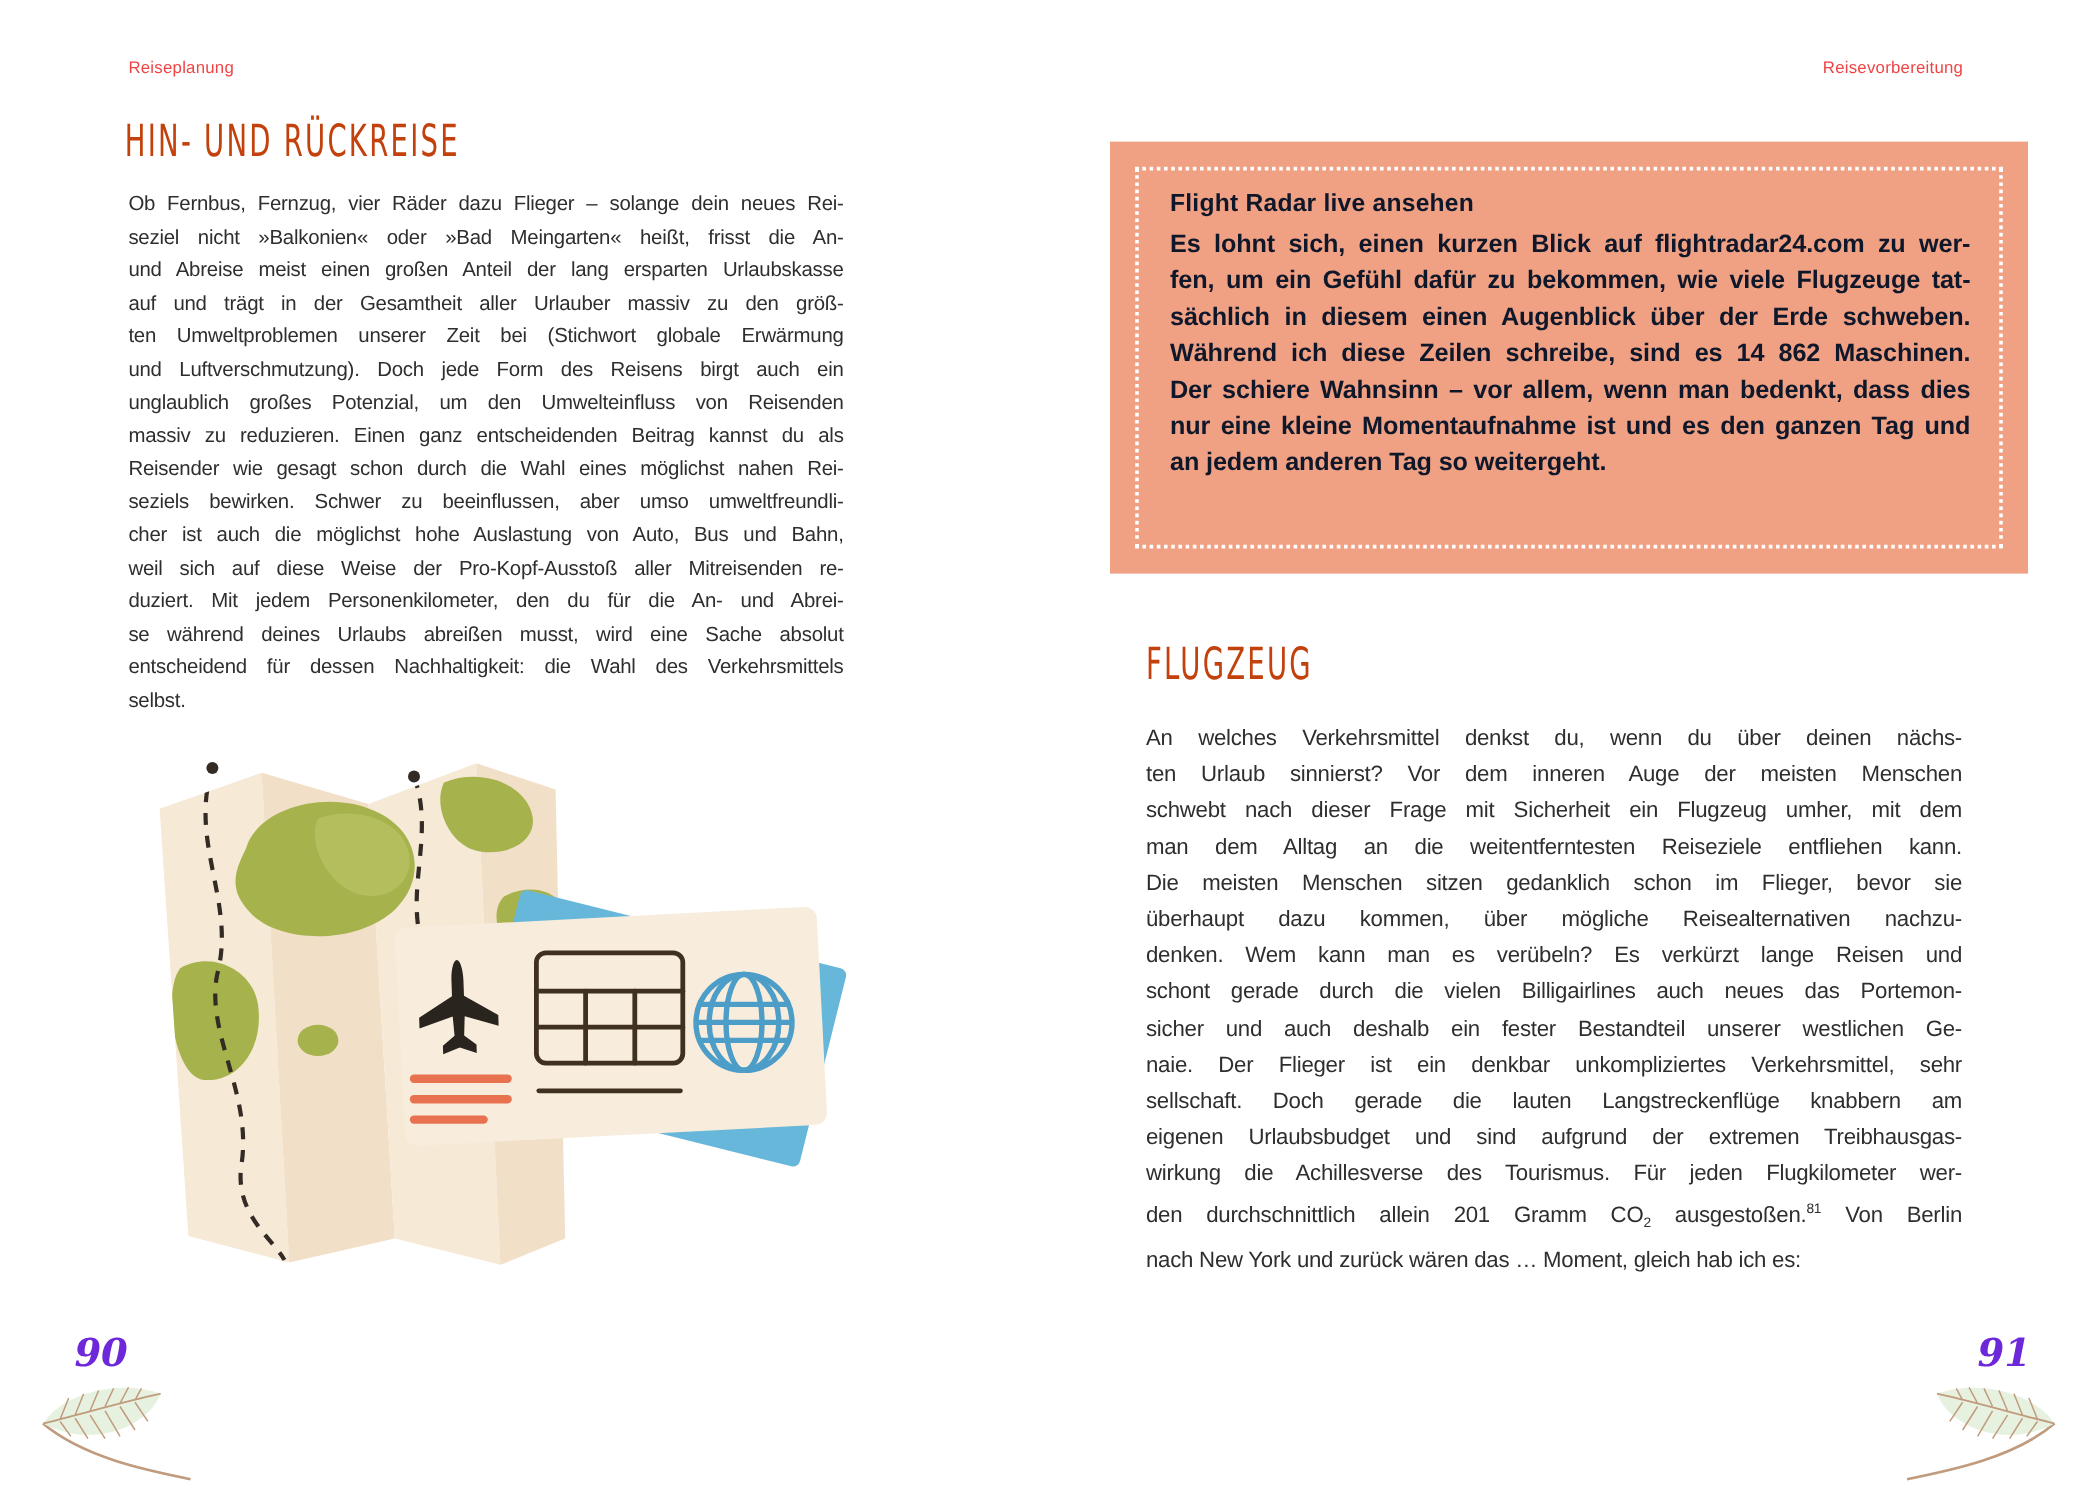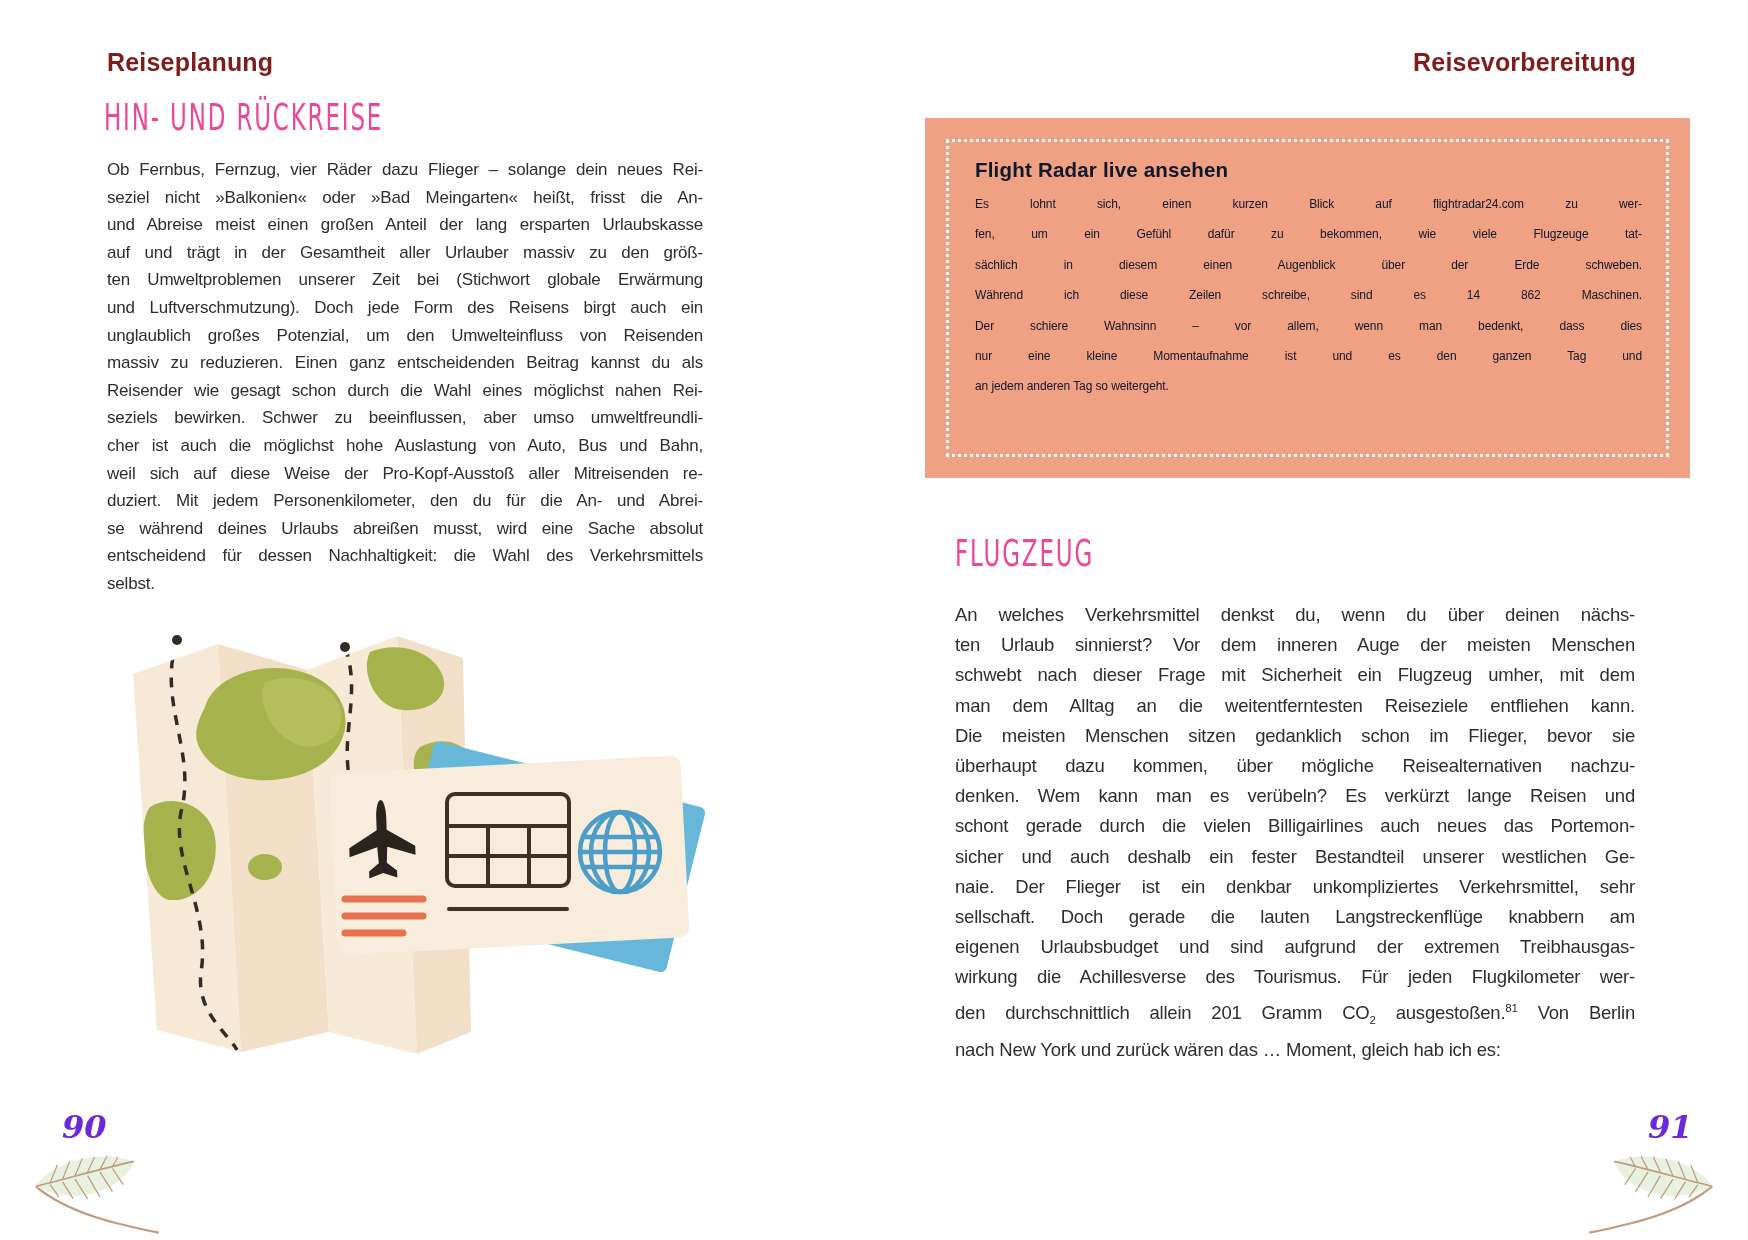--- a/index.html
+++ b/index.html
@@ -2,43 +2,43 @@
 <html lang="de"><head>
 <meta charset="utf-8">
 <style>
   html,body{margin:0;padding:0;background:#ffffff;}
   .spread{position:relative;width:1748px;height:1240px;background:#ffffff;overflow:hidden;
           font-family:"Liberation Sans","DejaVu Sans",sans-serif;color:#2e2e2e;}
   .page{position:absolute;top:0;height:100%;}
   .page-left{left:0;width:874px;}
   .page-right{left:874px;width:874px;}
 
-  .running-head{position:absolute;top:48px;font-size:25px;font-weight:bold;color:#7f1d1d;letter-spacing:.2px;}
+  .running-head{position:absolute;top:48px;font-size:14px;font-weight:normal;color:#ef4444;letter-spacing:.2px;}
   .running-head.left{left:107px;}
   .running-head.right{right:112px;}
 
-  .hand-heading{position:absolute;margin:0;font-weight:400;color:#ec4899;white-space:nowrap;}
+  .hand-heading{position:absolute;margin:0;font-weight:400;color:#c2410c;white-space:nowrap;}
   .hand-heading .squeeze{display:inline-block;transform:scaleX(.62);transform-origin:left center;
      font-family:"DejaVu Sans",sans-serif;font-size:37px;letter-spacing:3px;}
   .heading-left{left:104px;top:96px;}
   .heading-flugzeug{left:81px;top:532px;}
 
   .body-copy{position:absolute;}
   .jline{text-align:justify;text-align-last:justify;white-space:normal;}
   .jline.last{text-align-last:left;}
   .left-copy{left:107px;top:156px;width:596px;font-size:17px;line-height:27.6px;letter-spacing:-.2px;}
   .right-copy{left:81px;top:600px;width:680px;font-size:18.5px;line-height:30.2px;letter-spacing:-.2px;}
   .right-copy sub{vertical-align:sub;font-size:.62em;}
   .right-copy sup{vertical-align:super;font-size:.62em;}
 
   .callout{position:absolute;left:51px;top:118px;width:765px;height:360px;background:#F0A083;}
   .callout-border{position:absolute;inset:21px;border:3px dotted #ffffff;}
   .callout-content{position:absolute;left:50px;right:48px;top:40px;color:#0f172a;}
   .callout-title{font-size:20.5px;font-weight:bold;letter-spacing:.2px;margin-bottom:7px;}
-  .callout-lines{font-size:12px;line-height:30.4px;letter-spacing:-.1px;}
+  .callout-lines{font-size:21px;line-height:30.4px;letter-spacing:-.1px;font-weight:bold;}
 
   .folio{position:absolute;font-family:"DejaVu Serif",serif;font-style:italic;font-weight:bold;
          font-size:32px;color:#6d28d9;}
   .folio-left{left:62px;top:1108px;}
   .folio-right{left:774px;top:1108px;}
 
   .map-illustration{position:absolute;left:115px;top:612px;width:640px;height:445px;}
   .leaf{position:absolute;width:152px;height:98px;}
   .leaf-left{left:16px;top:1140px;}
   .leaf-right{left:706px;top:1140px;transform:scaleX(-1);}

